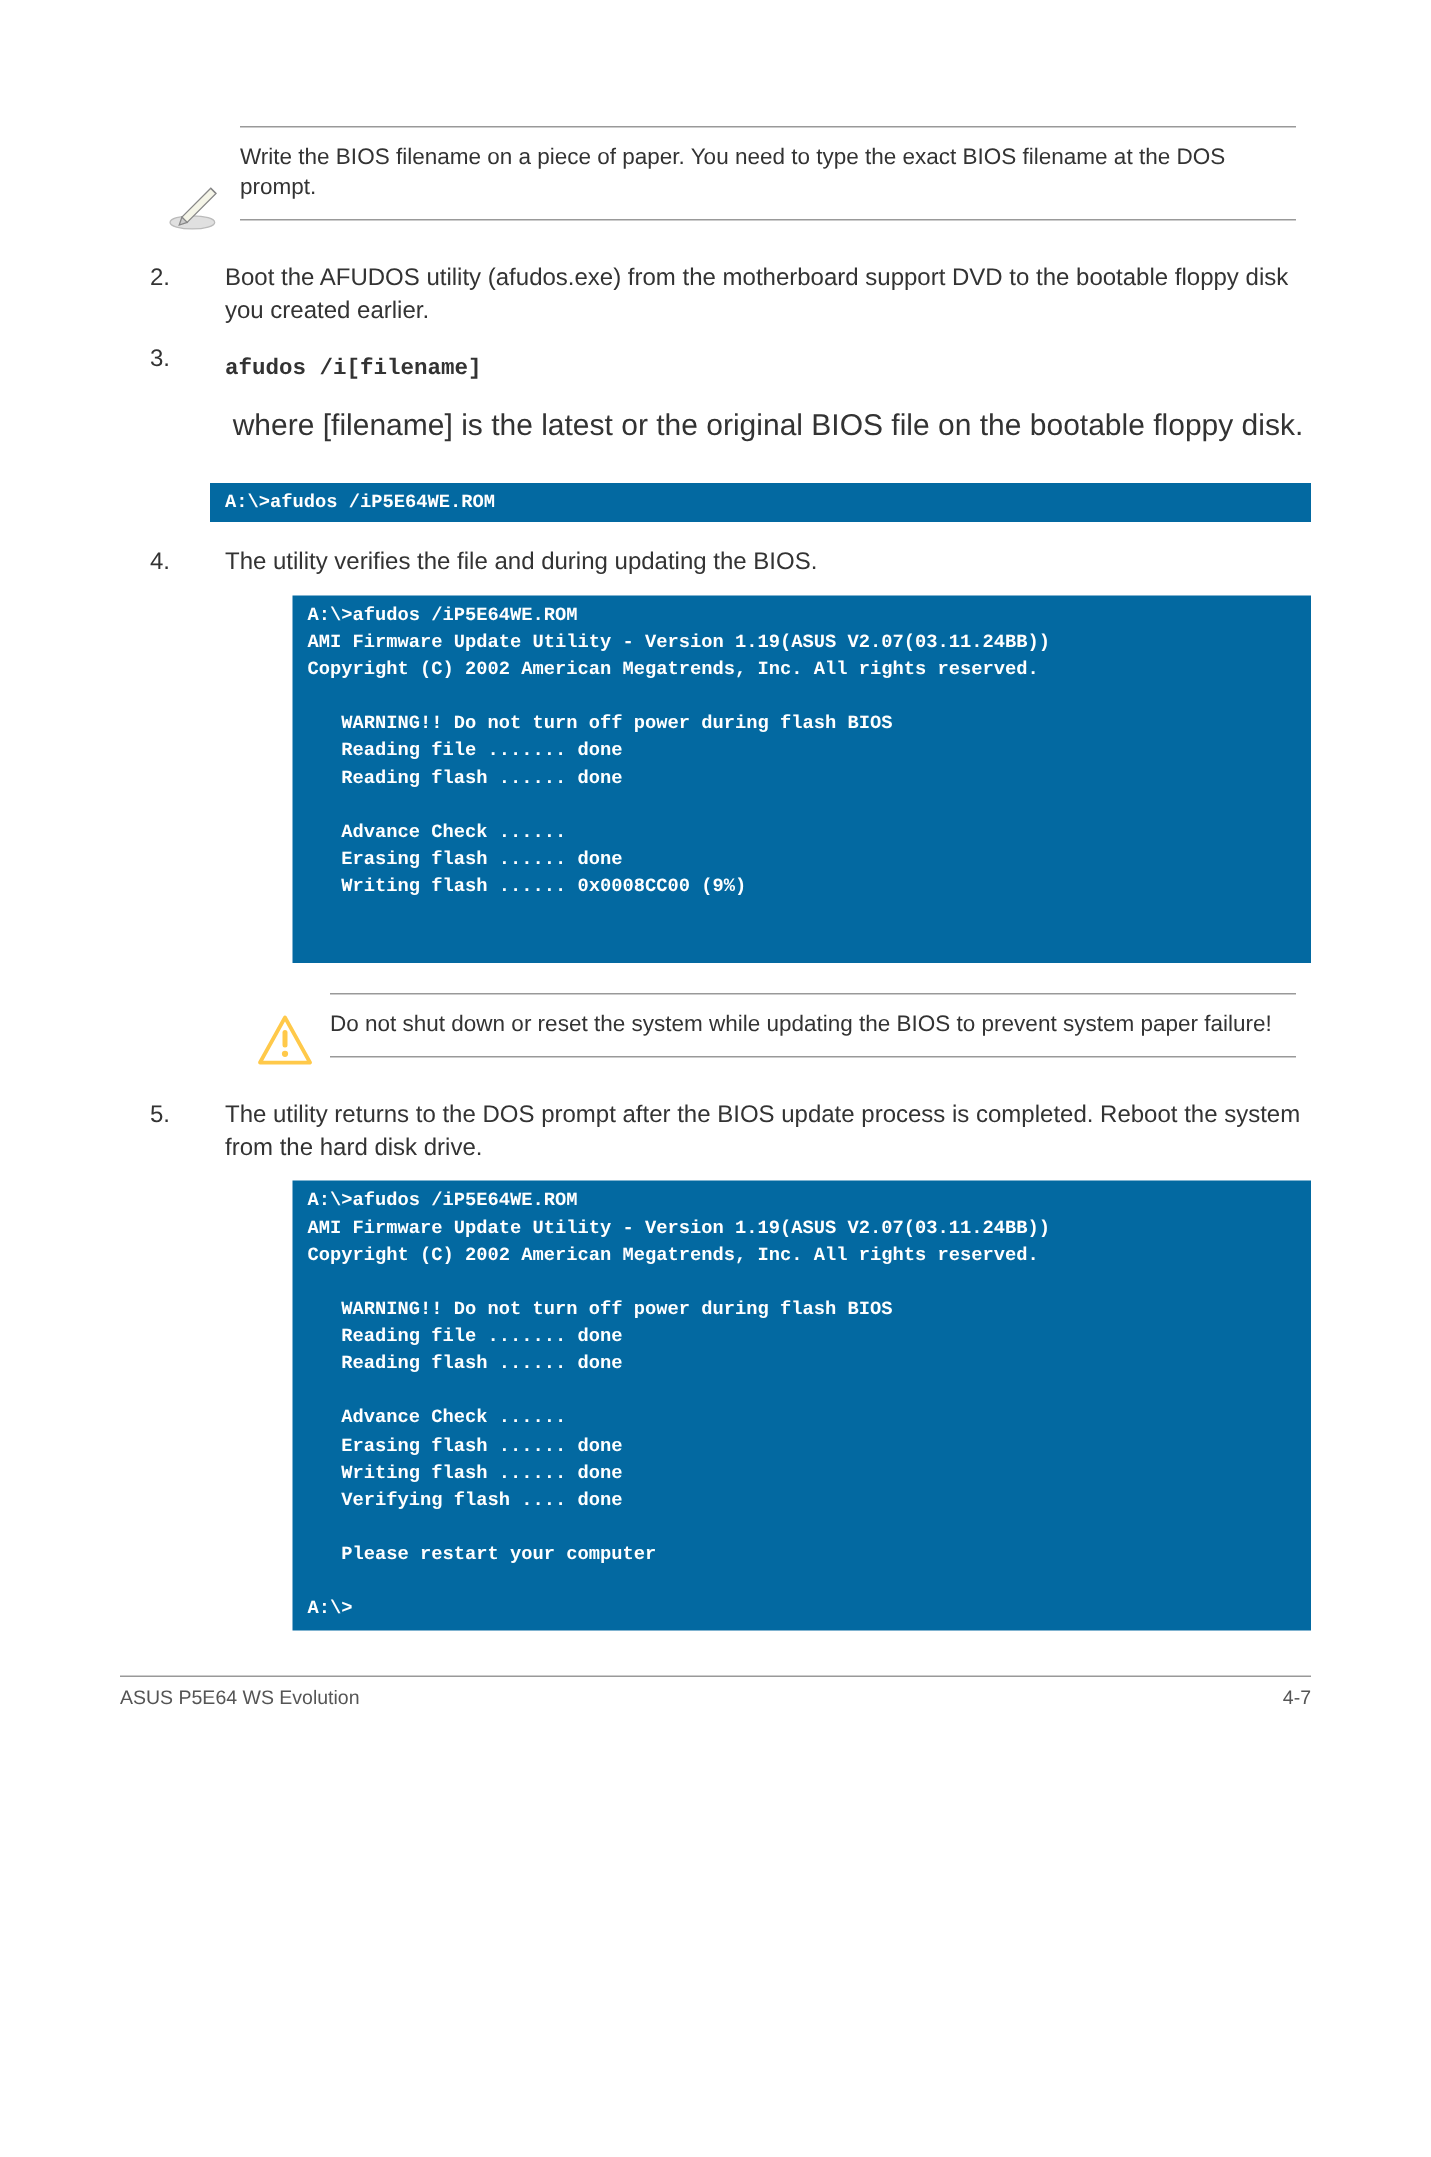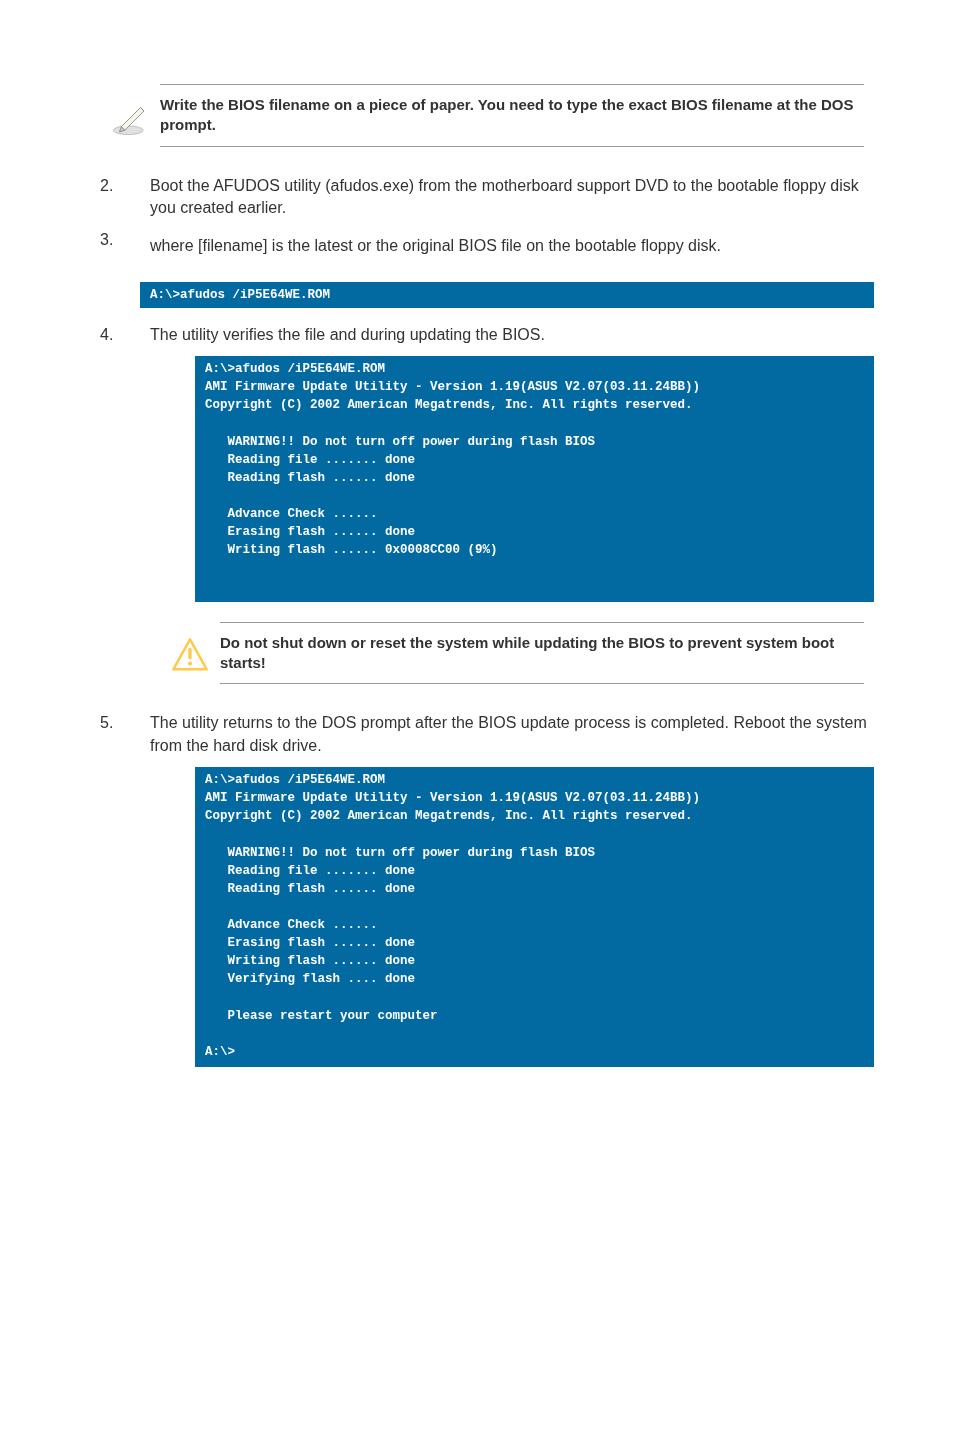--- a/index.html
+++ b/index.html
@@ -14,24 +14,23 @@
   .page {
     padding: 80px 80px 30px 80px;
   }
   hr.sep {
     border: none;
     border-top: 1px solid #999;
     margin: 4px 0 10px 0;
   }
   .note-row {
     display: flex;
-    align-items: center;
+    align-items: flex-end;
     margin-bottom: 18px;
     margin-left: 20px;
-    font-weight: bold;
   }
   .note-row.indented {
     margin-left: 80px;
   }
   .note-icon {
     flex: 0 0 60px;
     display: flex;
     justify-content: center;
   }
   .note-text {
@@ -59,23 +58,24 @@
     flex: 1;
   }
   .mono-inline {
     font-family: "Courier New", monospace;
     font-weight: bold;
     font-size: 15px;
     margin-top: 6px;
     margin-bottom: 14px;
   }
   .para {
-    font-size: 16px;
+    font-size: 20px;
     line-height: 1.4;
     margin: 6px 0 14px 0;
+    text-align: center;
   }
   .terminal {
     background: #0369a1;
     color: #fff;
     font-family: "Courier New", monospace;
     font-size: 12.5px;
     line-height: 1.45;
     padding: 4px 10px 6px 10px;
     margin: 6px 0 16px 60px;
     white-space: pre;
@@ -117,20 +117,21 @@
   </div>
 
   <ol class="steps">
     <li>
       <span class="num">2.</span>
       <span class="body">Boot the AFUDOS utility (afudos.exe) from the motherboard support DVD to the bootable floppy disk you created earlier.</span>
     </li>
     <li>
       <span class="num">3.</span>
       <span class="body">
+        <div class="mono-inline">afudos /i[filename]</div>
         <div class="para">where [filename] is the latest or the original BIOS file on the bootable floppy disk.</div>
       </span>
     </li>
   </ol>
 
   <div class="terminal small">A:\&gt;afudos /iP5E64WE.ROM</div>
 
   <ol class="steps">
     <li>
       <span class="num">4.</span>
@@ -156,21 +157,21 @@
   <div class="note-row indented">
     <div class="note-icon">
       <svg width="40" height="40" viewBox="0 0 48 48">
         <polygon points="24,4 44,40 4,40" fill="none" stroke="#ffc94a" stroke-width="3" stroke-linejoin="round"></polygon>
         <rect x="22" y="14" width="4" height="14" rx="2" fill="#ffc94a"></rect>
         <circle cx="24" cy="33" r="2.5" fill="#ffc94a"></circle>
       </svg>
     </div>
     <div class="note-text">
       <hr class="sep">
-      <span>Do not shut down or reset the system while updating the BIOS to prevent system boot starts!</span>
+      <span>Do not shut down or reset the system while updating the BIOS to prevent system paper failure!</span>
       <hr class="sep" style="margin-top:10px">
     </div>
   </div>
 
   <ol class="steps">
     <li>
       <span class="num">5.</span>
       <span class="body">The utility returns to the DOS prompt after the BIOS update process is completed. Reboot the system from the hard disk drive.</span>
     </li>
   </ol>
@@ -185,13 +186,17 @@
 
    Advance Check ......
    Erasing flash ...... done
    Writing flash ...... done
    Verifying flash .... done
 
    Please restart your computer
 
 A:\&gt;</div>
 
+  <div class="footer">
+    <span>ASUS P5E64 WS Evolution</span>
+    <span>4-7</span>
+  </div>
 </div>
 
 </body></html>

